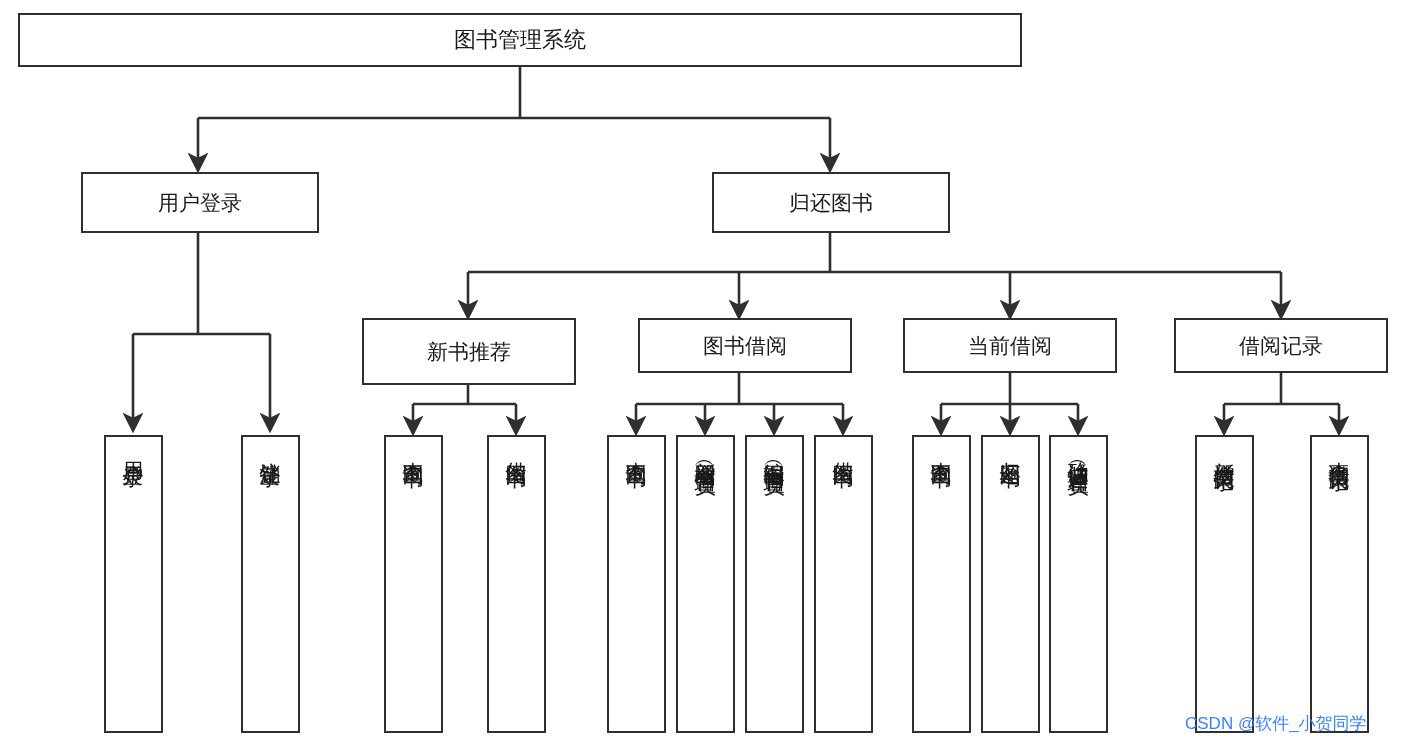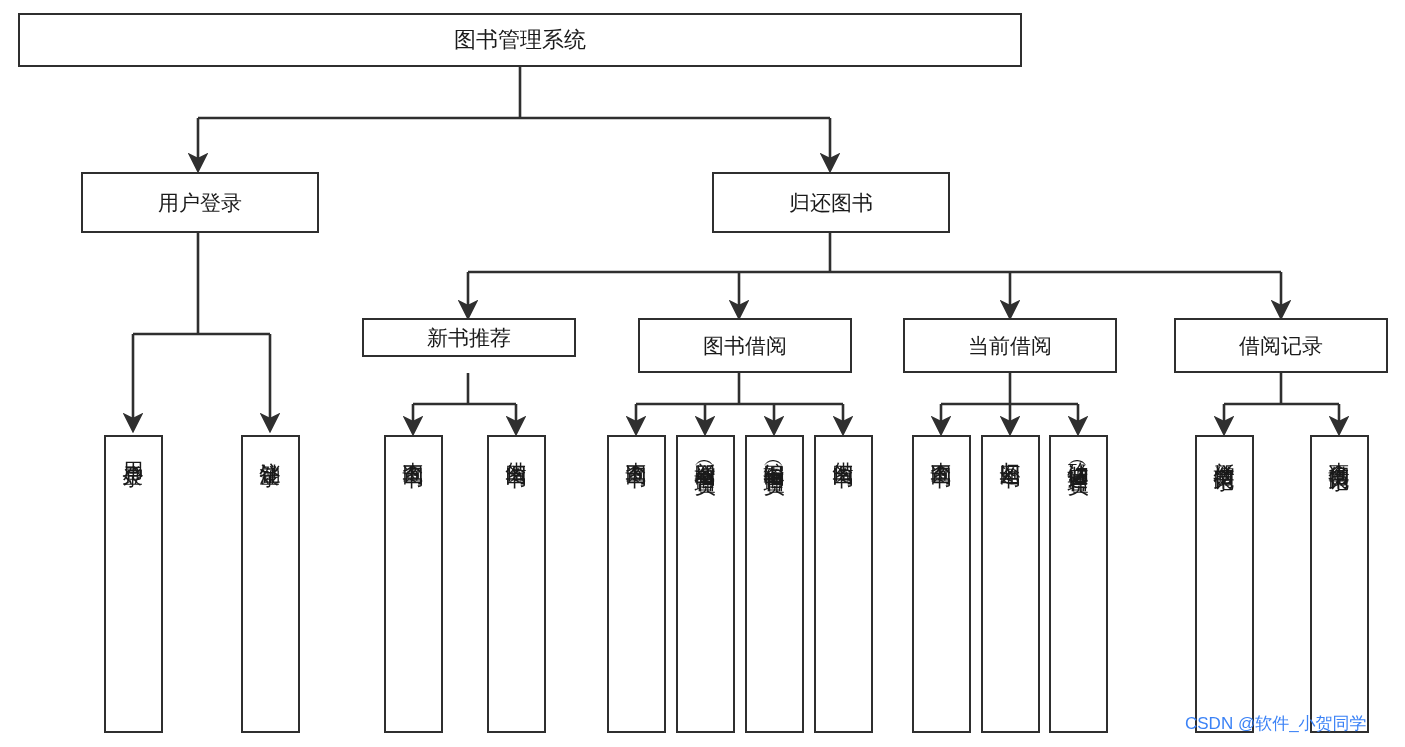--- a/index.html
+++ b/index.html
@@ -128,21 +128,21 @@
     <span class="label">图书管理系统</span>
   </div>
 
   <div class="node h" style="left:81px; top:172px; width:238px; height:61px;">
     <span class="label">用户登录</span>
   </div>
   <div class="node h" style="left:712px; top:172px; width:238px; height:61px;">
     <span class="label">归还图书</span>
   </div>
 
-  <div class="node h" style="left:362px; top:318px; width:214px; height:39px;">
+  <div class="node h" style="left:362px; top:318px; width:214px; height:67px;">
     <span class="label">新书推荐</span>
   </div>
   <div class="node h" style="left:638px; top:318px; width:214px; height:55px;">
     <span class="label">图书借阅</span>
   </div>
   <div class="node h" style="left:1174px; top:318px; width:214px; height:55px;">
     <span class="label">借阅记录</span>
   </div>
   <div class="node h" style="left:903px; top:318px; width:214px; height:55px;">
     <span class="label">当前借阅</span>

